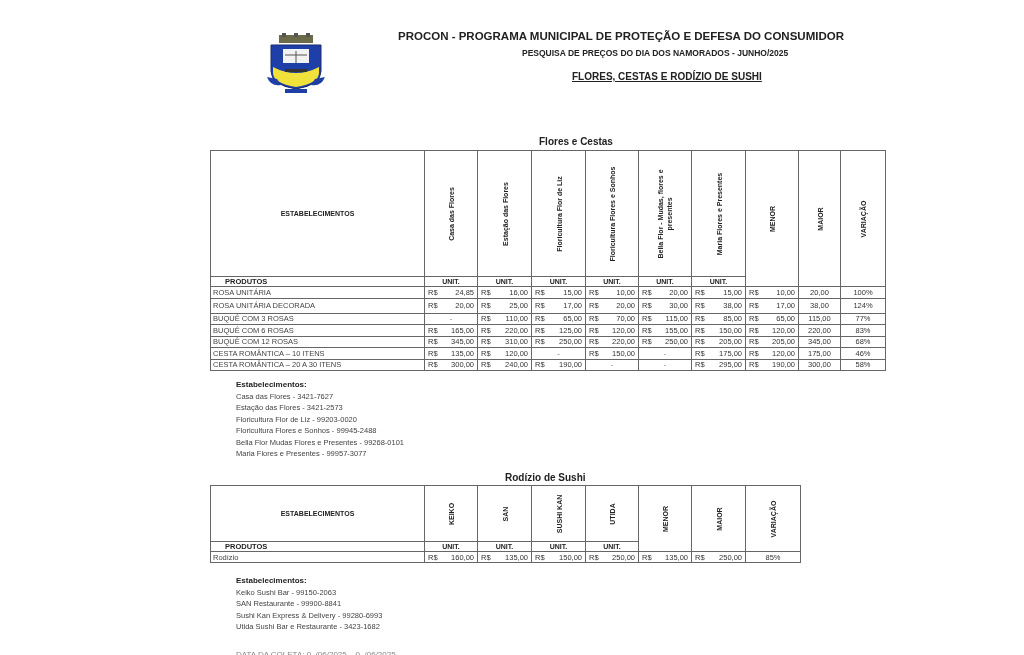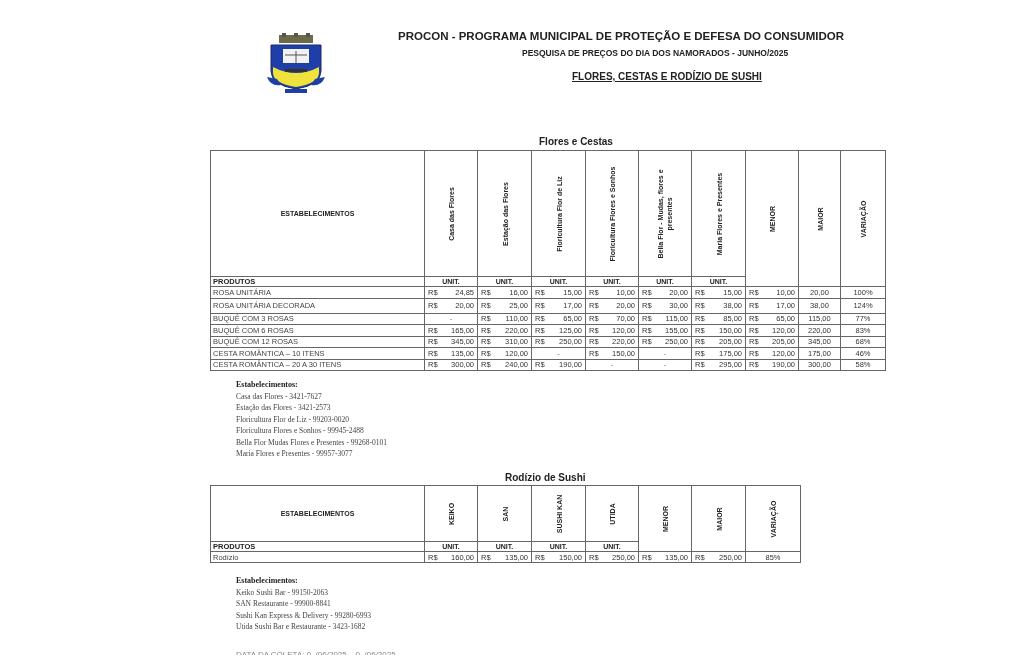--- a/index.html
+++ b/index.html
@@ -16,28 +16,28 @@
   .sec-title { font-size: 10px; font-weight: bold; color: #222; white-space: nowrap; }
 
   table.grid { position: absolute; border-collapse: collapse; table-layout: fixed; }
   table.grid td { border: 1px solid #666; padding: 0; font-size: 7.5px; color: #333; white-space: nowrap; overflow: hidden; }
   table.grid td.hdr-est { text-align: center; font-weight: bold; font-size: 7px; color: #222; }
   table.grid td.vert { position: relative; }
   .vtext { position: absolute; left: 50%; top: 50%; transform: translate(-50%,-50%) rotate(-90deg);
            font-size: 7px; font-weight: bold; white-space: nowrap; color: #222; text-align: center; line-height: 9px; }
   .vtext.wrap { white-space: normal; width: 110px; }
   table.grid td.unit { text-align: center; font-weight: bold; font-size: 7px; color: #222; }
-  table.grid td.prod-hdr { font-weight: bold; font-size: 7.5px; color: #222; padding-left: 2px; }
+  table.grid td.prod-hdr { font-weight: bold; font-size: 7.5px; color: #222; padding-left: 14px; }
   table.grid td.prod { padding-left: 2px; font-size: 7.5px; color: #444; }
   table.grid td.price { padding: 0 3px; }
   .price-inner { display: flex; justify-content: space-between; }
   table.grid td.dash { text-align: center; color: #666; }
   table.grid td.num { text-align: center; }
 
-  .list { font-size: 7.5px; color: #444; line-height: 11.5px; white-space: nowrap; font-family: Liberation Serif, serif; }
+  .list { font-size: 7.5px; color: #444; line-height: 11.5px; white-space: nowrap; }
   .list .lh { font-weight: bold; font-size: 8px; color: #222; }
   .cut { font-size: 8px; color: #888; white-space: nowrap; }
 </style>
 </head>
 <body>
 
 <div class="abs logo">
   <svg width="62" height="62" viewBox="0 0 62 62">
     <rect x="14" y="2" width="34" height="8" fill="#6b6b4a"></rect>
     <rect x="17" y="0" width="4" height="4" fill="#555"></rect>

